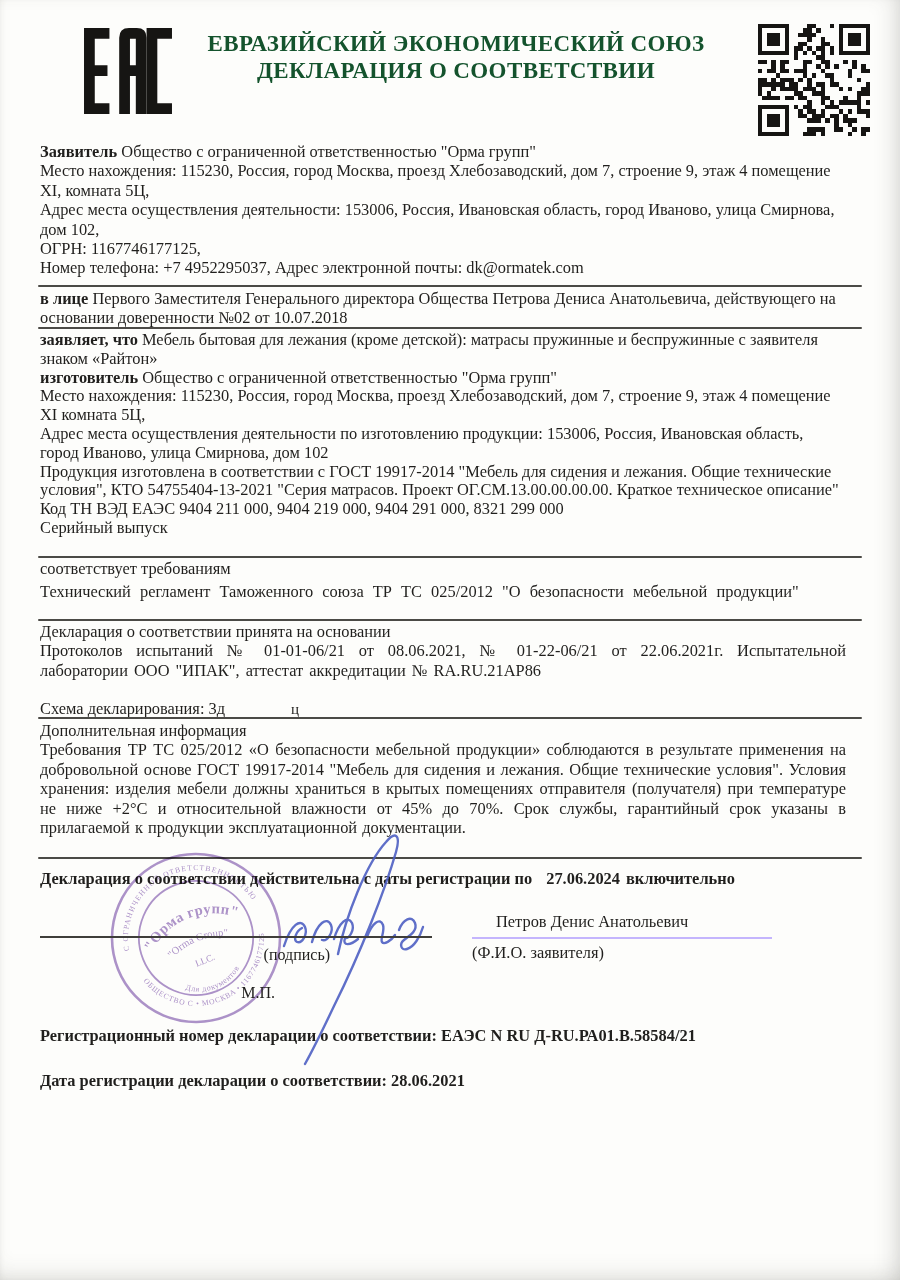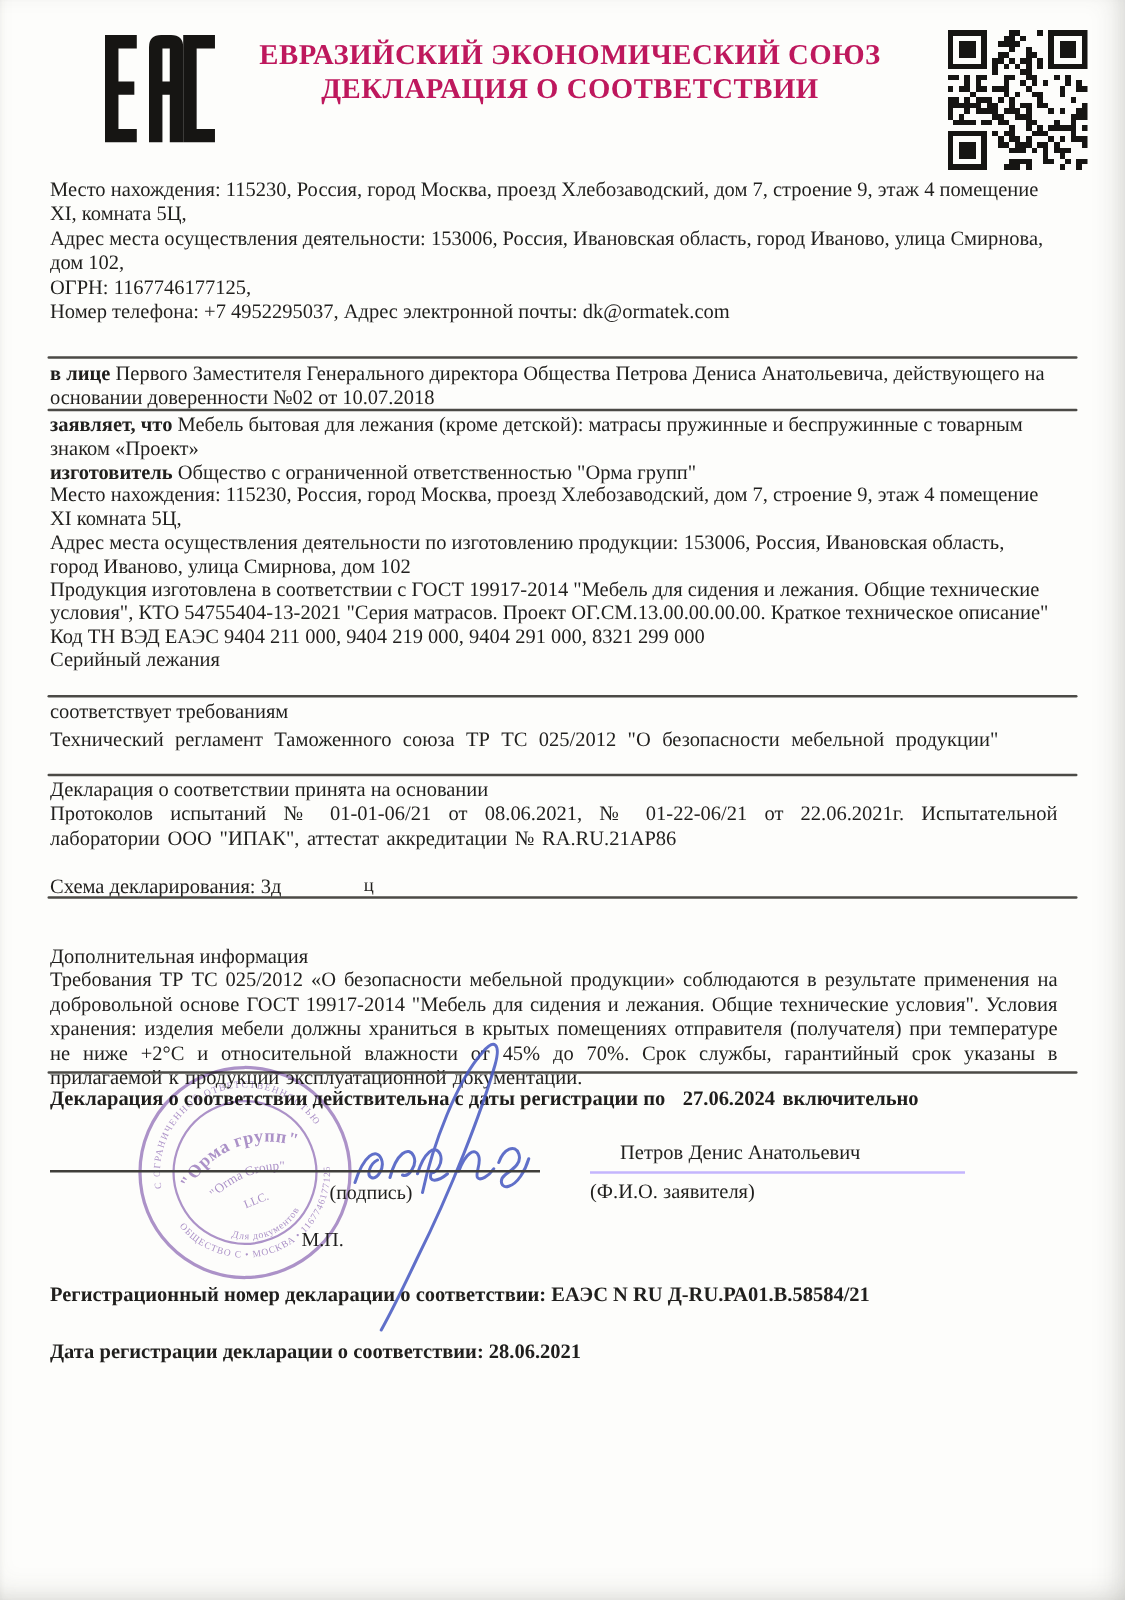--- a/index.html
+++ b/index.html
@@ -8,21 +8,21 @@
     background:#fdfdfb;
     box-shadow:inset -16px 0 24px -14px rgba(70,70,62,.22),
                inset 0 -16px 24px -14px rgba(70,70,62,.18),
                inset 3px 0 8px -6px rgba(70,70,62,.18);
     font-family:"Liberation Serif","DejaVu Serif",serif;
     color:#201f1d;overflow:hidden;
   }
   .abs{position:absolute;}
   
   .titles{left:168px;top:30px;width:576px;text-align:center;}
-  .titles .t1,.titles .t2{font-weight:bold;font-size:23px;line-height:27px;letter-spacing:.4px;color:#be185d;}
+  .titles .t1,.titles .t2{font-weight:bold;font-size:23px;line-height:27px;letter-spacing:.4px;color:#14532d;}
   
   .sec{left:40px;width:806px;font-size:16.4px;line-height:19.4px;}
   .sec p{margin:0;}
   .sec b{font-weight:bold;}
   .rule{left:38px;width:824px;height:2px;background:#4b4a46;border-radius:1px;}
   .just{text-align:justify;word-spacing:5px;}
   .just2{text-align:justify;word-spacing:2px;}
   .heading{font-weight:normal;}
   .artifact{font-size:15px;}
   .boldline{font-weight:bold;font-size:16.4px;}
@@ -342,61 +342,62 @@
         <rect x="10" y="24" width="1" height="1"></rect>
         <rect x="11" y="24" width="1" height="1"></rect>
         <rect x="12" y="24" width="1" height="1"></rect>
         <rect x="14" y="24" width="1" height="1"></rect>
         <rect x="20" y="24" width="1" height="1"></rect>
         <rect x="23" y="24" width="1" height="1"></rect>
       </g>
     </svg>
 
   <div class="abs sec" style="top:142px">
+    <p><b>Заявитель </b><span>Общество с ограниченной ответственностью "Орма групп"</span></p>
     <p><span>Место нахождения: 115230, Россия, город Москва, проезд Хлебозаводский, дом 7, строение 9, этаж 4 помещение XI, комната 5Ц,</span></p>
     <p><span>Адрес места осуществления деятельности: 153006, Россия, Ивановская область, город Иваново, улица Смирнова, дом 102,</span></p>
     <p><span>ОГРН: 1167746177125,</span></p>
     <p><span>Номер телефона: +7 4952295037, Адрес электронной почты: dk@ormatek.com</span></p>
   </div>
   <div class="abs rule" style="top:285px"></div>
 
   <div class="abs sec" style="top:289px">
     <p><b>в лице </b><span>Первого Заместителя Генерального директора Общества Петрова Дениса Анатольевича, действующего на основании доверенности №02 от 10.07.2018</span></p>
   </div>
   <div class="abs rule" style="top:327px"></div>
 
   <div class="abs sec" style="top:331px;line-height:18.8px">
-    <p><b>заявляет, что </b><span>Мебель бытовая для лежания (кроме детской): матрасы пружинные и беспружинные с товарным знаком «Проект»</span></p>
+    <p><b>заявляет, что </b><span>Мебель бытовая для лежания (кроме детской): матрасы пружинные и беспружинные с заявителя знаком «Райтон»</span></p>
     <p><b>изготовитель </b><span>Общество с ограниченной ответственностью "Орма групп"</span></p>
     <p><span>Место нахождения: 115230, Россия, город Москва, проезд Хлебозаводский, дом 7, строение 9, этаж 4 помещение XI комната 5Ц,</span></p>
     <p><span>Адрес места осуществления деятельности по изготовлению продукции: 153006, Россия, Ивановская область, город Иваново, улица Смирнова, дом 102</span></p>
     <p><span>Продукция изготовлена в соответствии с ГОСТ 19917-2014 "Мебель для сидения и лежания. Общие технические условия", КТО 54755404-13-2021 "Серия  матрасов. Проект ОГ.СМ.13.00.00.00.00. Краткое техническое описание"</span></p>
     <p><span>Код ТН ВЭД ЕАЭС 9404 211 000, 9404 219 000, 9404 291 000, 8321 299 000</span></p>
-    <p><span>Серийный лежания</span></p>
+    <p><span>Серийный выпуск</span></p>
   </div>
   <div class="abs rule" style="top:556px"></div>
 
   <div class="abs sec" style="top:559px">
     <p class="heading">соответствует требованиям</p>
     <p class="just" style="margin-top:4px">Технический регламент Таможенного союза ТР ТС 025/2012 "О безопасности мебельной продукции"</p>
   </div>
   <div class="abs rule" style="top:619px"></div>
 
   <div class="abs sec" style="top:622px">
     <p class="heading">Декларация о соответствии принята на основании</p>
     <p class="just2">Протоколов испытаний № 01-01-06/21 от 08.06.2021, № 01-22-06/21 от 22.06.2021г. Испытательной лаборатории ООО "ИПАК", аттестат аккредитации № RA.RU.21АР86</p>
   </div>
 
   <div class="abs sec" style="top:699px">
     <p>Схема декларирования: 3д</p>
   </div>
   <div class="abs artifact" style="left:291px;top:701px">ц</div>
   <div class="abs rule" style="top:717px"></div>
 
-  <div class="abs sec" style="top:755px">
+  <div class="abs sec" style="top:721px">
     <p class="heading">Дополнительная информация</p>
     <p class="just2" style="word-spacing:1px">Требования ТР ТС 025/2012 «О безопасности мебельной продукции» соблюдаются в результате применения на добровольной основе ГОСТ 19917-2014 "Мебель для сидения и лежания. Общие технические условия". Условия хранения: изделия мебели должны храниться в крытых помещениях отправителя (получателя) при температуре не ниже +2°С и относительной влажности от 45% до 70%. Срок службы, гарантийный срок указаны в прилагаемой к продукции эксплуатационной документации.</p>
   </div>
   <div class="abs rule" style="top:857px"></div>
 
   <div class="abs sec boldline" style="top:869px">
     <b>Декларация о соответствии действительна с даты регистрации по</b><span class="gap"></span><b>27.06.2024</b><span class="smallgap"></span><b>включительно</b>
   </div>
 
   <svg class="abs stampwrap" style="left:107px;top:849px" width="178" height="178" viewBox="0 0 178 178">

